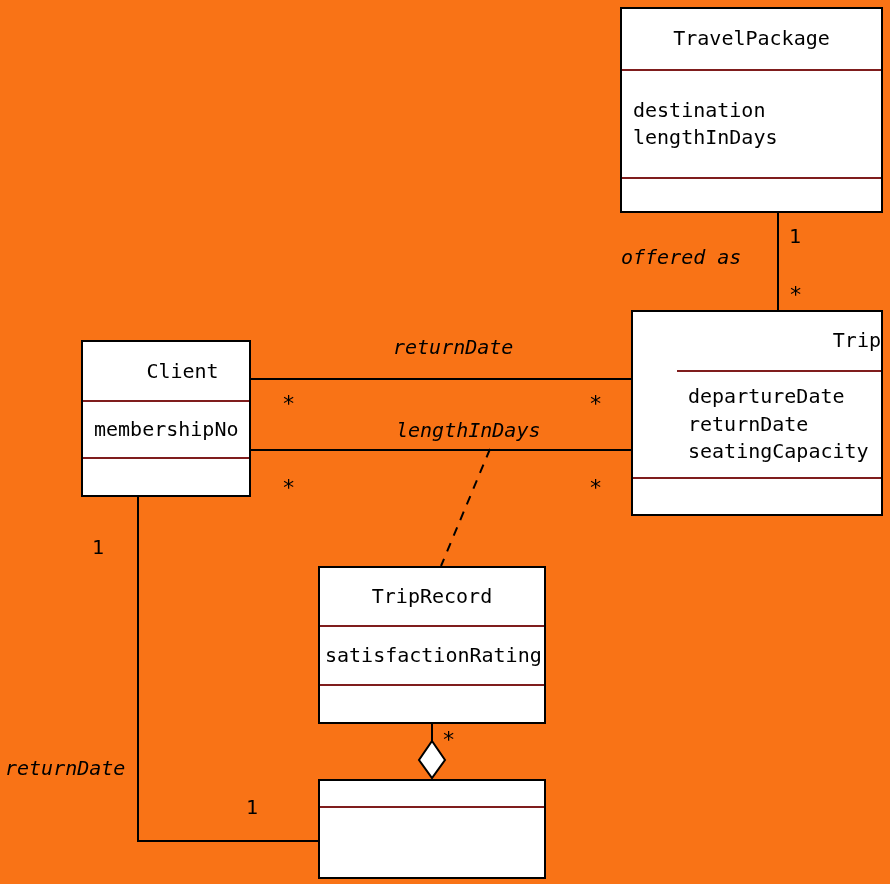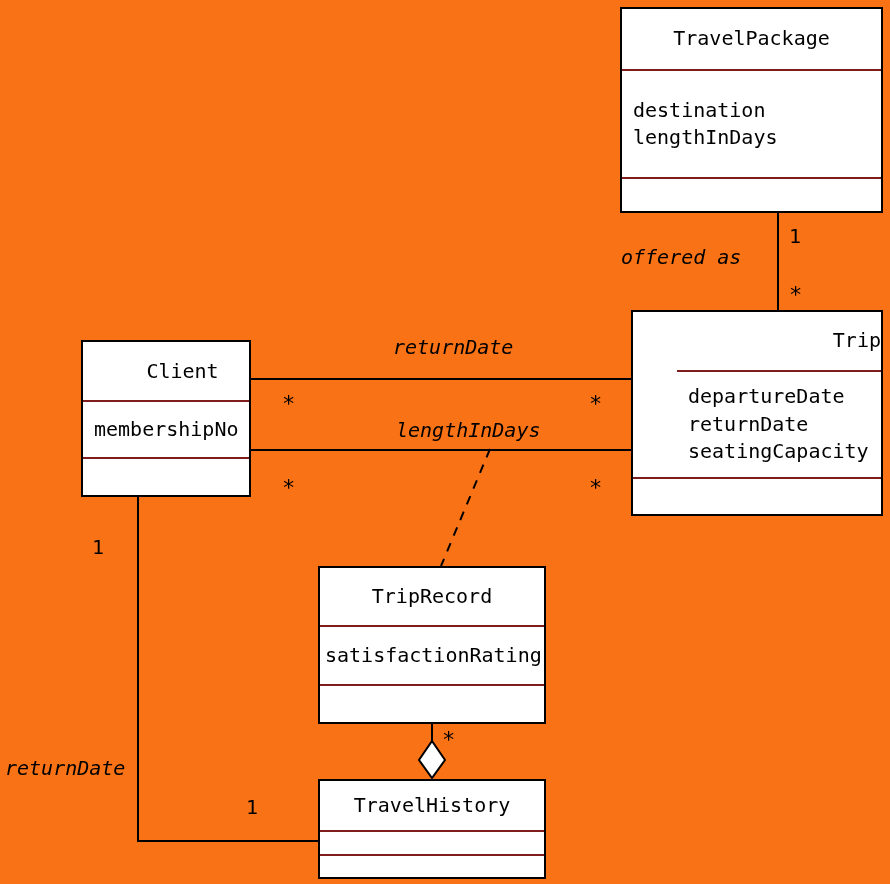--- a/index.html
+++ b/index.html
@@ -169,23 +169,20 @@
     <div class="compartment empty-compartment" style="height:39px;"></div>
   </div>
 
   <div class="line-v" style="left:431px; top:724px; height:20px;"></div>
   <svg class="diamond" style="left:416px; top:740px;" width="34" height="40" viewBox="0 0 34 40">
     <polygon points="16,1 29,20 16,38 3,20" fill="#ffffff" stroke="#000000" stroke-width="2"></polygon>
   </svg>
   <div class="mult-star" style="left:442px; top:729px;">*</div>
 
   <div class="uml-class" style="left:318px; top:779px; width:228px; height:100px;">
-    <div class="compartment" style="height:51px;">
-      <div class="class-name">TravelHistory</div>
-    </div>
     <div class="compartment empty-compartment" style="height:25px;"></div>
     <div class="compartment empty-compartment" style="height:24px;"></div>
   </div>
 
   <div class="line-v" style="left:137px; top:497px; height:344px;"></div>
   <div class="line-h" style="left:137px; top:840px; width:181px;"></div>
   <div class="assoc-label" style="left:5px; top:758px;">returnDate</div>
   <div class="mult" style="left:92px; top:537px;">1</div>
   <div class="mult" style="left:246px; top:797px;">1</div>
 

